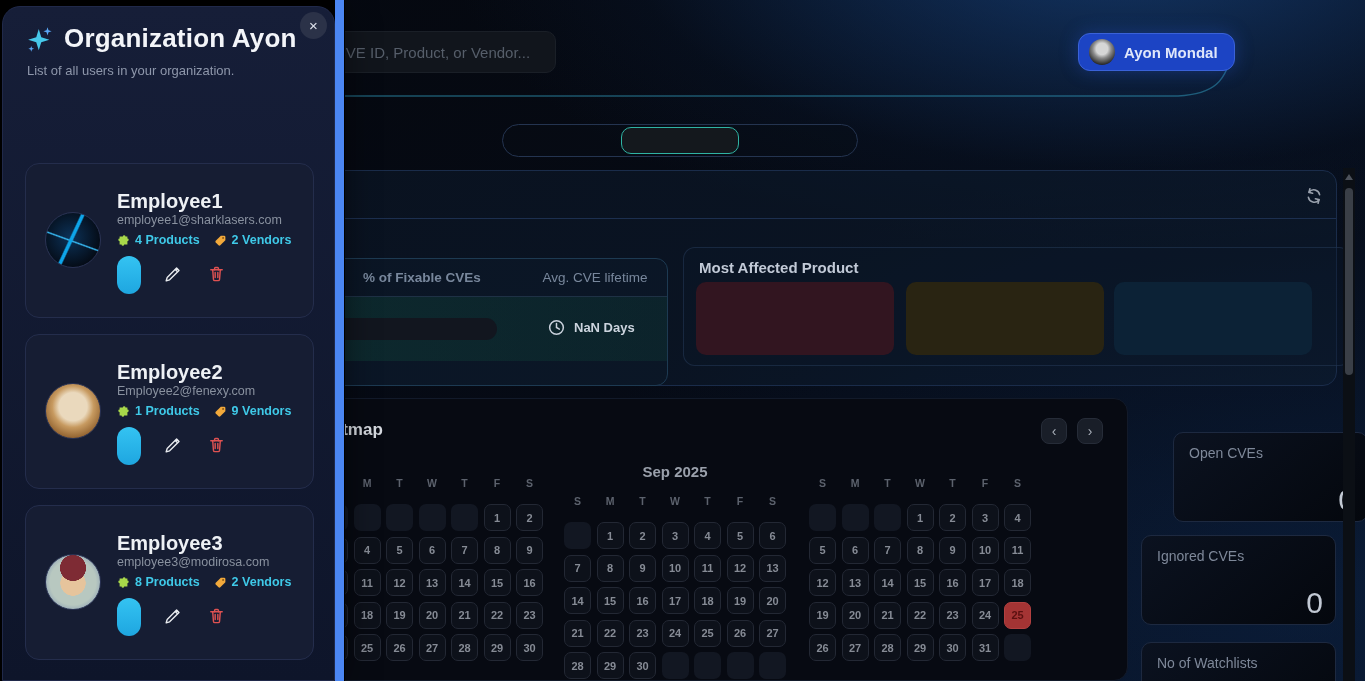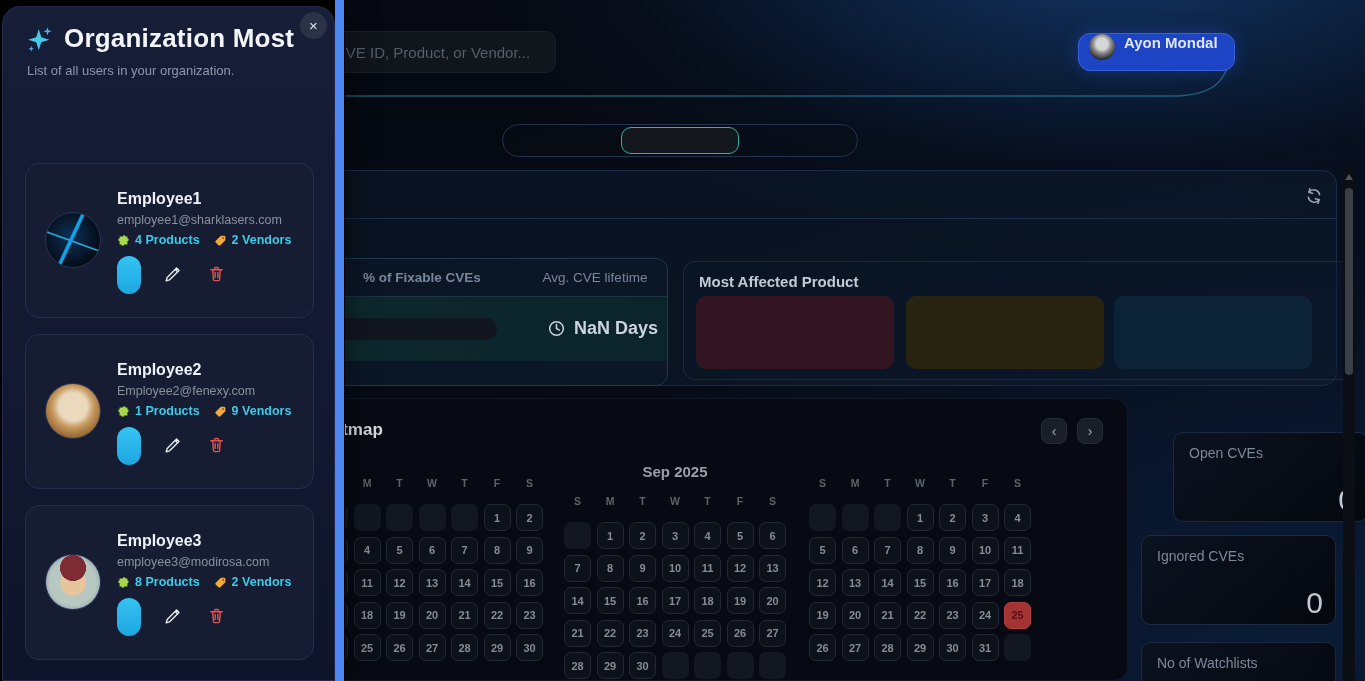--- a/index.html
+++ b/index.html
@@ -21,21 +21,21 @@
   .hdr-search { position:absolute; left:290px; top:31px; width:266px; height:42px;
     background:#11151c; border:1px solid #1a1f27; border-radius:10px; color:#565e6a;
     font-size:15px; padding-left:44px; outline:none; }
   .hdr-search::placeholder { color:#565e6a; }
   .hdr-nav { position:absolute; left:700px; top:44px; display:flex; gap:15px;
     font-size:15.5px; font-weight:700; color:#5f6774; }
   .hdr-nav .nav-item { cursor:pointer; }
   .hdr-nav .nav-item.active { color:#e7eaef; }
   .user-btn { position:absolute; left:1078px; top:33px; height:38px; padding:0 16px 0 10px;
     background:#1c44c4; border:1px solid #3a62d8; border-radius:12px;
-    display:flex; align-items:flex-start; gap:9px; cursor:pointer;
+    display:flex; align-items:center; gap:9px; cursor:pointer;
     box-shadow:0 0 18px rgba(40,90,220,0.35); }
   .user-btn .u-avatar { width:26px; height:26px; border-radius:50%;
     background:radial-gradient(circle at 50% 38%, #d6d6d6 0 28%, #8a8a8a 45%, #2b2b2b 75%, #111 100%); }
   .user-btn .u-label { color:#dfe6fa; font-size:15px; font-weight:600; }
 
   
   .tabs { position:absolute; left:502px; top:124px; width:356px; height:33px;
     border:1px solid #243450; border-radius:999px; background:rgba(8,14,24,0.35);
     display:flex; align-items:center; padding:0 3px; }
   .tab { flex:1; height:27px; display:flex; align-items:center; justify-content:center;
@@ -53,23 +53,23 @@
   .stats-head { position:relative; height:38px; border-bottom:1px solid rgba(70,100,130,0.35); }
   .stats-head .col { position:absolute; top:11px; width:150px; text-align:center;
     font-size:13.5px; color:#78879c; }
   .stats-head .col.c0 { left:50px;font-weight:bold; }
   .stats-head .col.c1 { left:223px; }
   .stats-row { position:relative; height:64px;
     background:linear-gradient(90deg, rgba(16,72,58,0.38), rgba(16,72,58,0.26)); }
   .progress-pill { position:absolute; left:20px; top:21px; width:180px; height:22px;
     border-radius:999px; background:#12161f; }
   .lifetime { position:absolute; left:250px; top:21px; display:flex; align-items:center; gap:8px;
-    color:#ccd4de; font-size:18px; font-weight:600; }
-
-  .map-card { position:absolute; left:683px; top:261px; width:668px; height:119px;
+    color:#ccd4de; font-size:13px; font-weight:600; }
+
+  .map-card { position:absolute; left:683px; top:247px; width:668px; height:119px;
     background:rgba(12,24,40,0.35); border:1px solid rgba(38,58,88,0.55); border-radius:12px; }
   .map-title { position:absolute; left:15px; top:11px; font-size:15px; font-weight:700; color:#c2cad7; }
   .boxes { position:absolute; left:0; top:34px; width:100%; height:73px; }
   .ma-box { position:absolute; top:0; height:73px; border-radius:10px;
     display:flex; align-items:center; justify-content:center; font-size:12px; font-weight:700; }
   .ma-box:nth-child(1) { left:12px;  width:198px; }
   .ma-box:nth-child(2) { left:222px; width:198px; }
   .ma-box:nth-child(3) { left:430px; width:198px; }
   .ma-box.theme-red    { background:#321520; color:#a07f8b; }
   .ma-box.theme-yellow { background:#292412; color:#c9b94e; }
@@ -136,21 +136,21 @@
     border:1px solid #2a3354; }
   .av-0 { background:
       linear-gradient(115deg, rgba(0,0,0,0) 44%, #0ea5e9 46%, #0ea5e9 49%, rgba(0,0,0,0) 51%),
       linear-gradient(20deg, rgba(0,0,0,0) 46%, #38bdf8 48%, rgba(0,0,0,0) 50%),
       radial-gradient(circle at 45% 45%, #0c3258, #040a14 75%); }
   .av-1 { background:radial-gradient(circle at 50% 42%, #ead9bd 0 34%, #c79a60 50%, #8a5a28 80%, #6b431a); }
   .av-2 { background:
       radial-gradient(circle at 50% 24%, #7e2b34 0 26%, rgba(0,0,0,0) 27%),
       radial-gradient(circle at 50% 52%, #e6c49c 0 32%, rgba(0,0,0,0) 33%),
       radial-gradient(circle at 50% 50%, #b8c8c0 0 60%, #8fa3b5 80%); }
-  .uc-name { position:absolute; left:91px; top:26px; font-size:16px; font-weight:700; color:#eef1f5; }
+  .uc-name { position:absolute; left:91px; top:26px; font-size:20px; font-weight:700; color:#eef1f5; }
   .uc-email { position:absolute; left:91px; top:49px; font-size:12.5px; color:#89919f; }
   .uc-badges { position:absolute; left:91px; top:69px; display:flex; align-items:flex-end; gap:14px; }
   .badge { display:flex; align-items:center; gap:5px; font-size:12.5px; font-weight:700; color:#3fc9e8; }
   .uc-actions { position:absolute; left:91px; top:92px; display:flex; align-items:center; }
   .role-pill { width:24px; height:38px; border-radius:12px;
     background:linear-gradient(#34c3f2, #1ea6e0); cursor:pointer; }
   .act-btn { margin-left:22px; width:22px; height:22px; cursor:pointer; }
 
   svg { display:block; }
 </style>
@@ -411,21 +411,21 @@
       <span>×</span>
     </div>
     <div class="sb-title-row">
       <span>
         <svg viewBox="0 0 24 24" width="30" height="30">
           <path d="M11 4 L13 10.5 L19.5 12.5 L13 14.5 L11 21 L9 14.5 L2.5 12.5 L9 10.5 Z" fill="#46c8ea"></path>
           <path d="M18 2.5 L18.8 5 L21.3 5.8 L18.8 6.6 L18 9.1 L17.2 6.6 L14.7 5.8 L17.2 5 Z" fill="#5aa7f5"></path>
           <path d="M5 17.5 L5.6 19.2 L7.3 19.8 L5.6 20.4 L5 22.1 L4.4 20.4 L2.7 19.8 L4.4 19.2 Z" fill="#5aa7f5"></path>
         </svg>
       </span>
-      <span class="sb-title">Organization Most</span>
+      <span class="sb-title">Organization Ayon</span>
     </div>
     <div class="sb-subtitle">List of all users in your organization.</div>
     <div id="sb-users">
         <div class="user-card uc-0">
     <div class="uc-avatar av-0"></div>
     <div class="uc-name">Employee1</div>
     <div class="uc-email">employee1@sharklasers.com</div>
     <div class="uc-badges">
       <span class="badge">
         <span>

